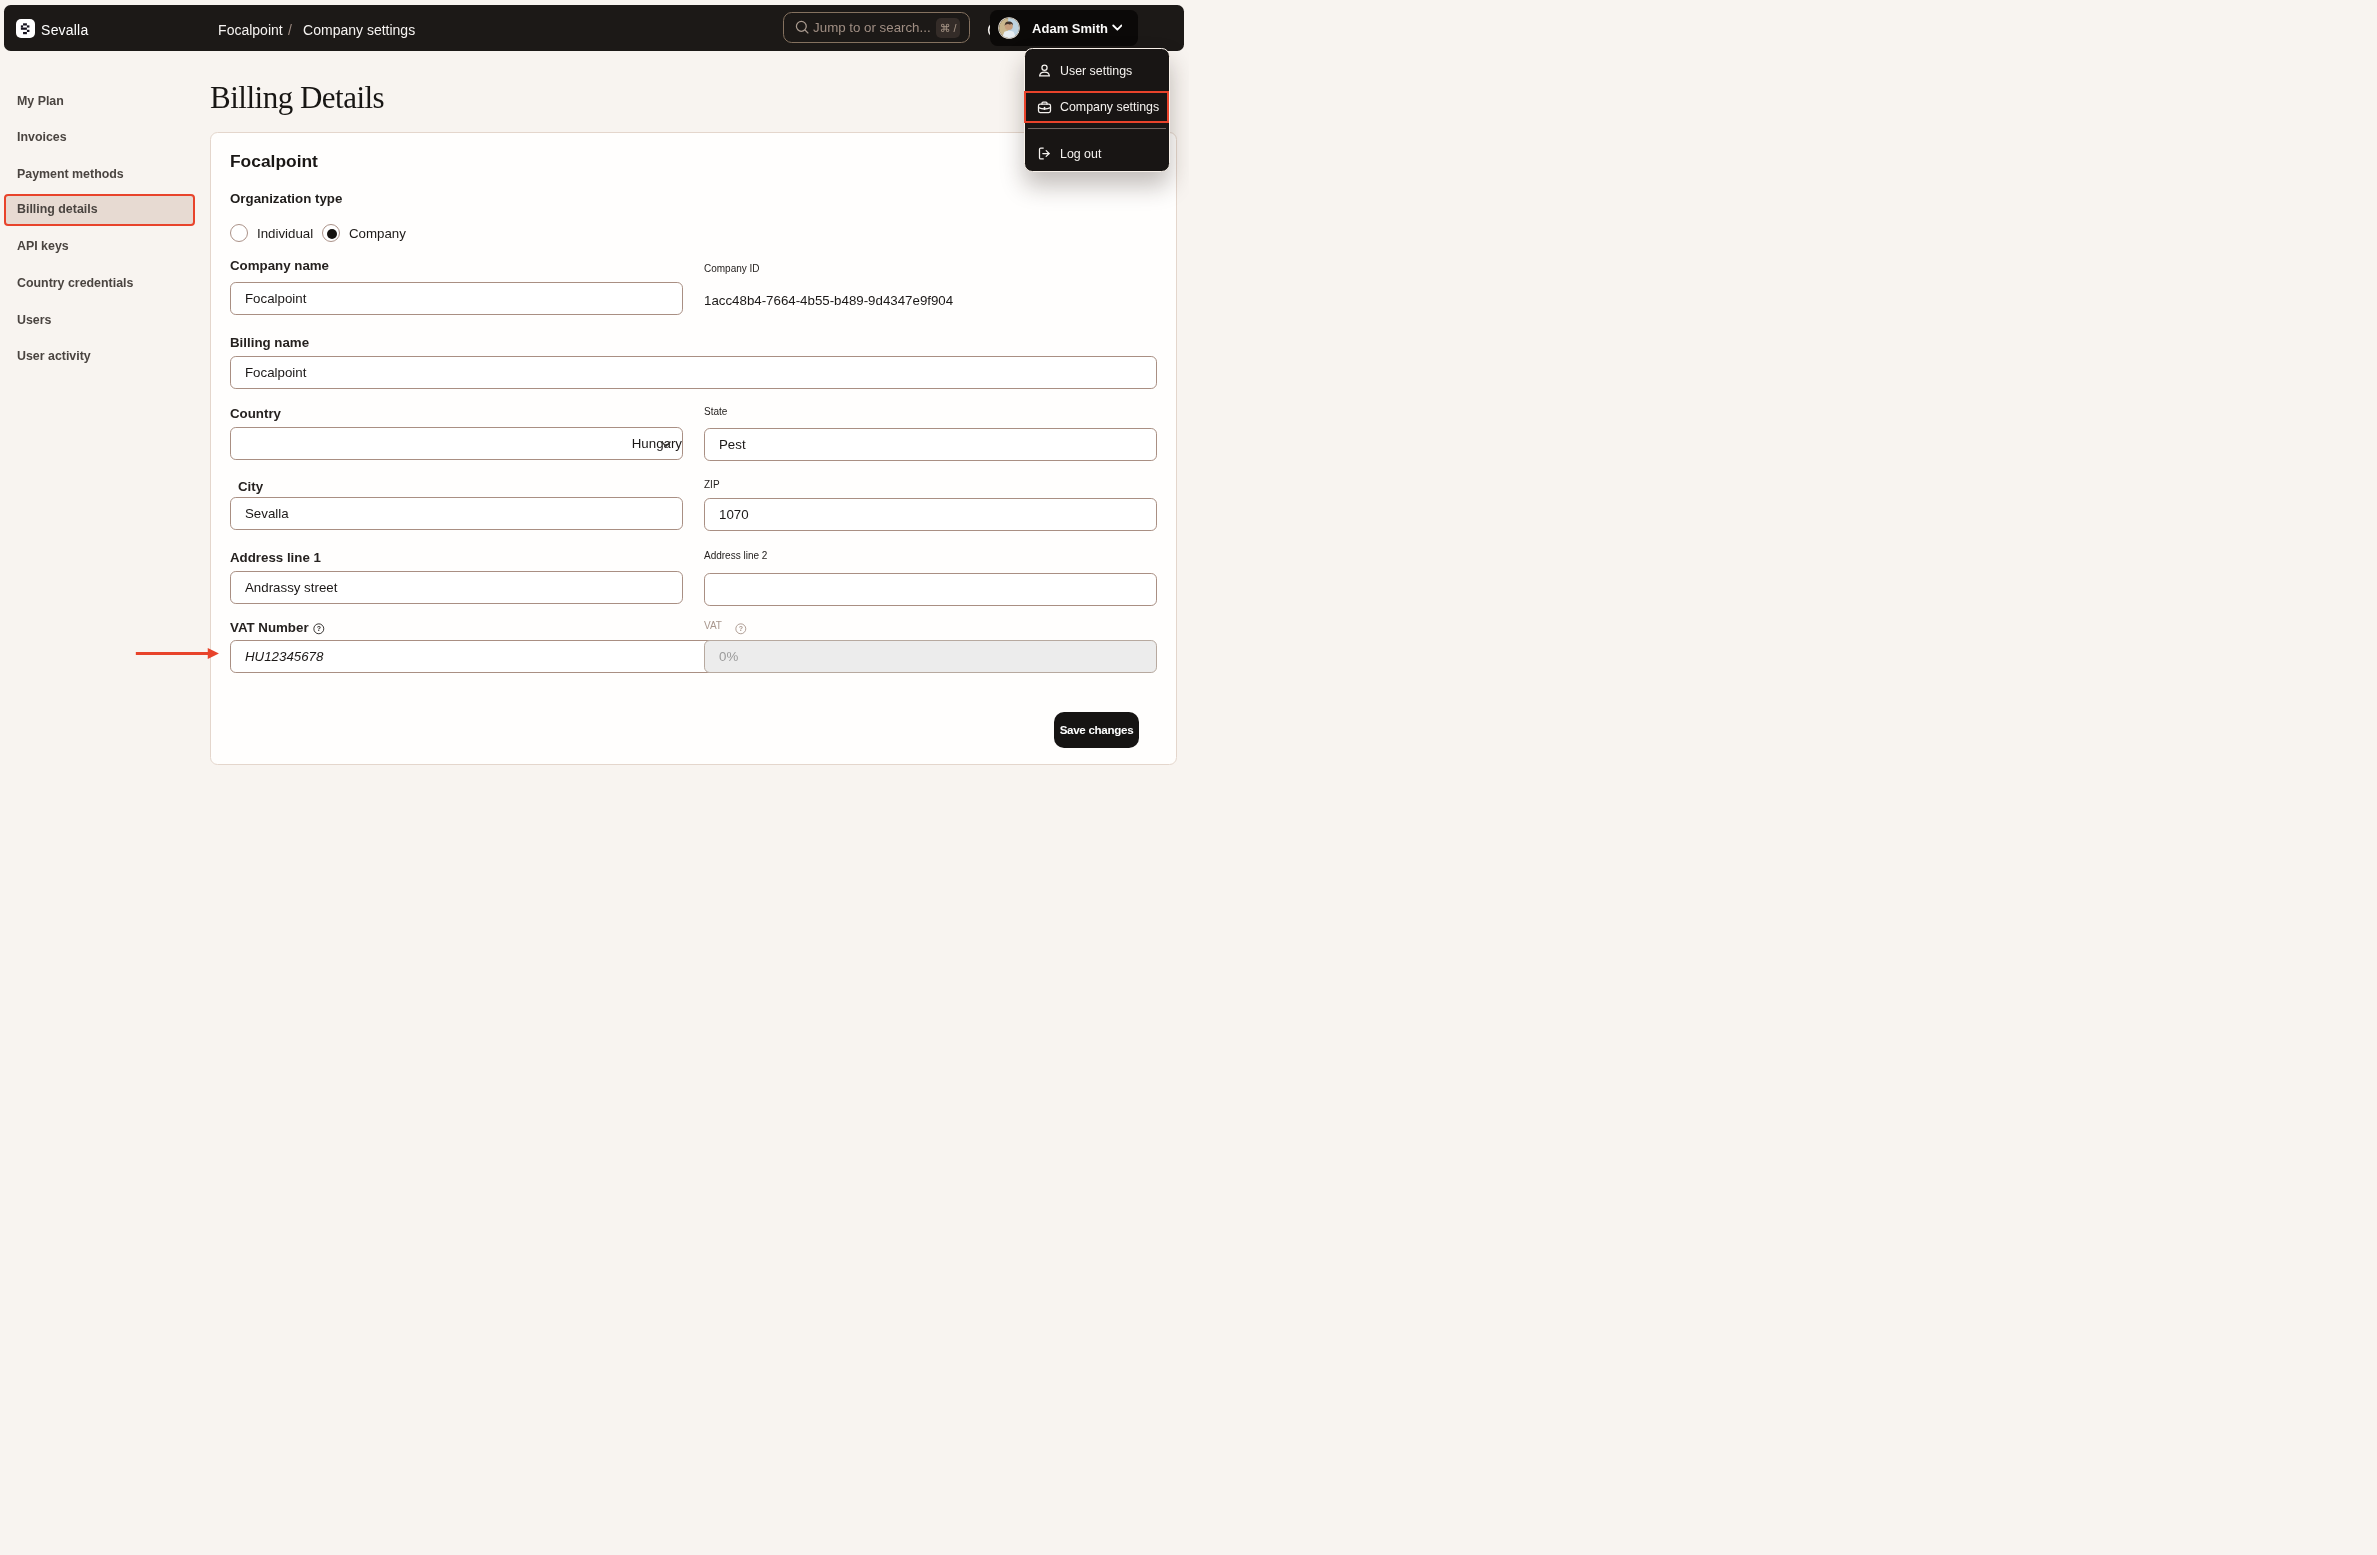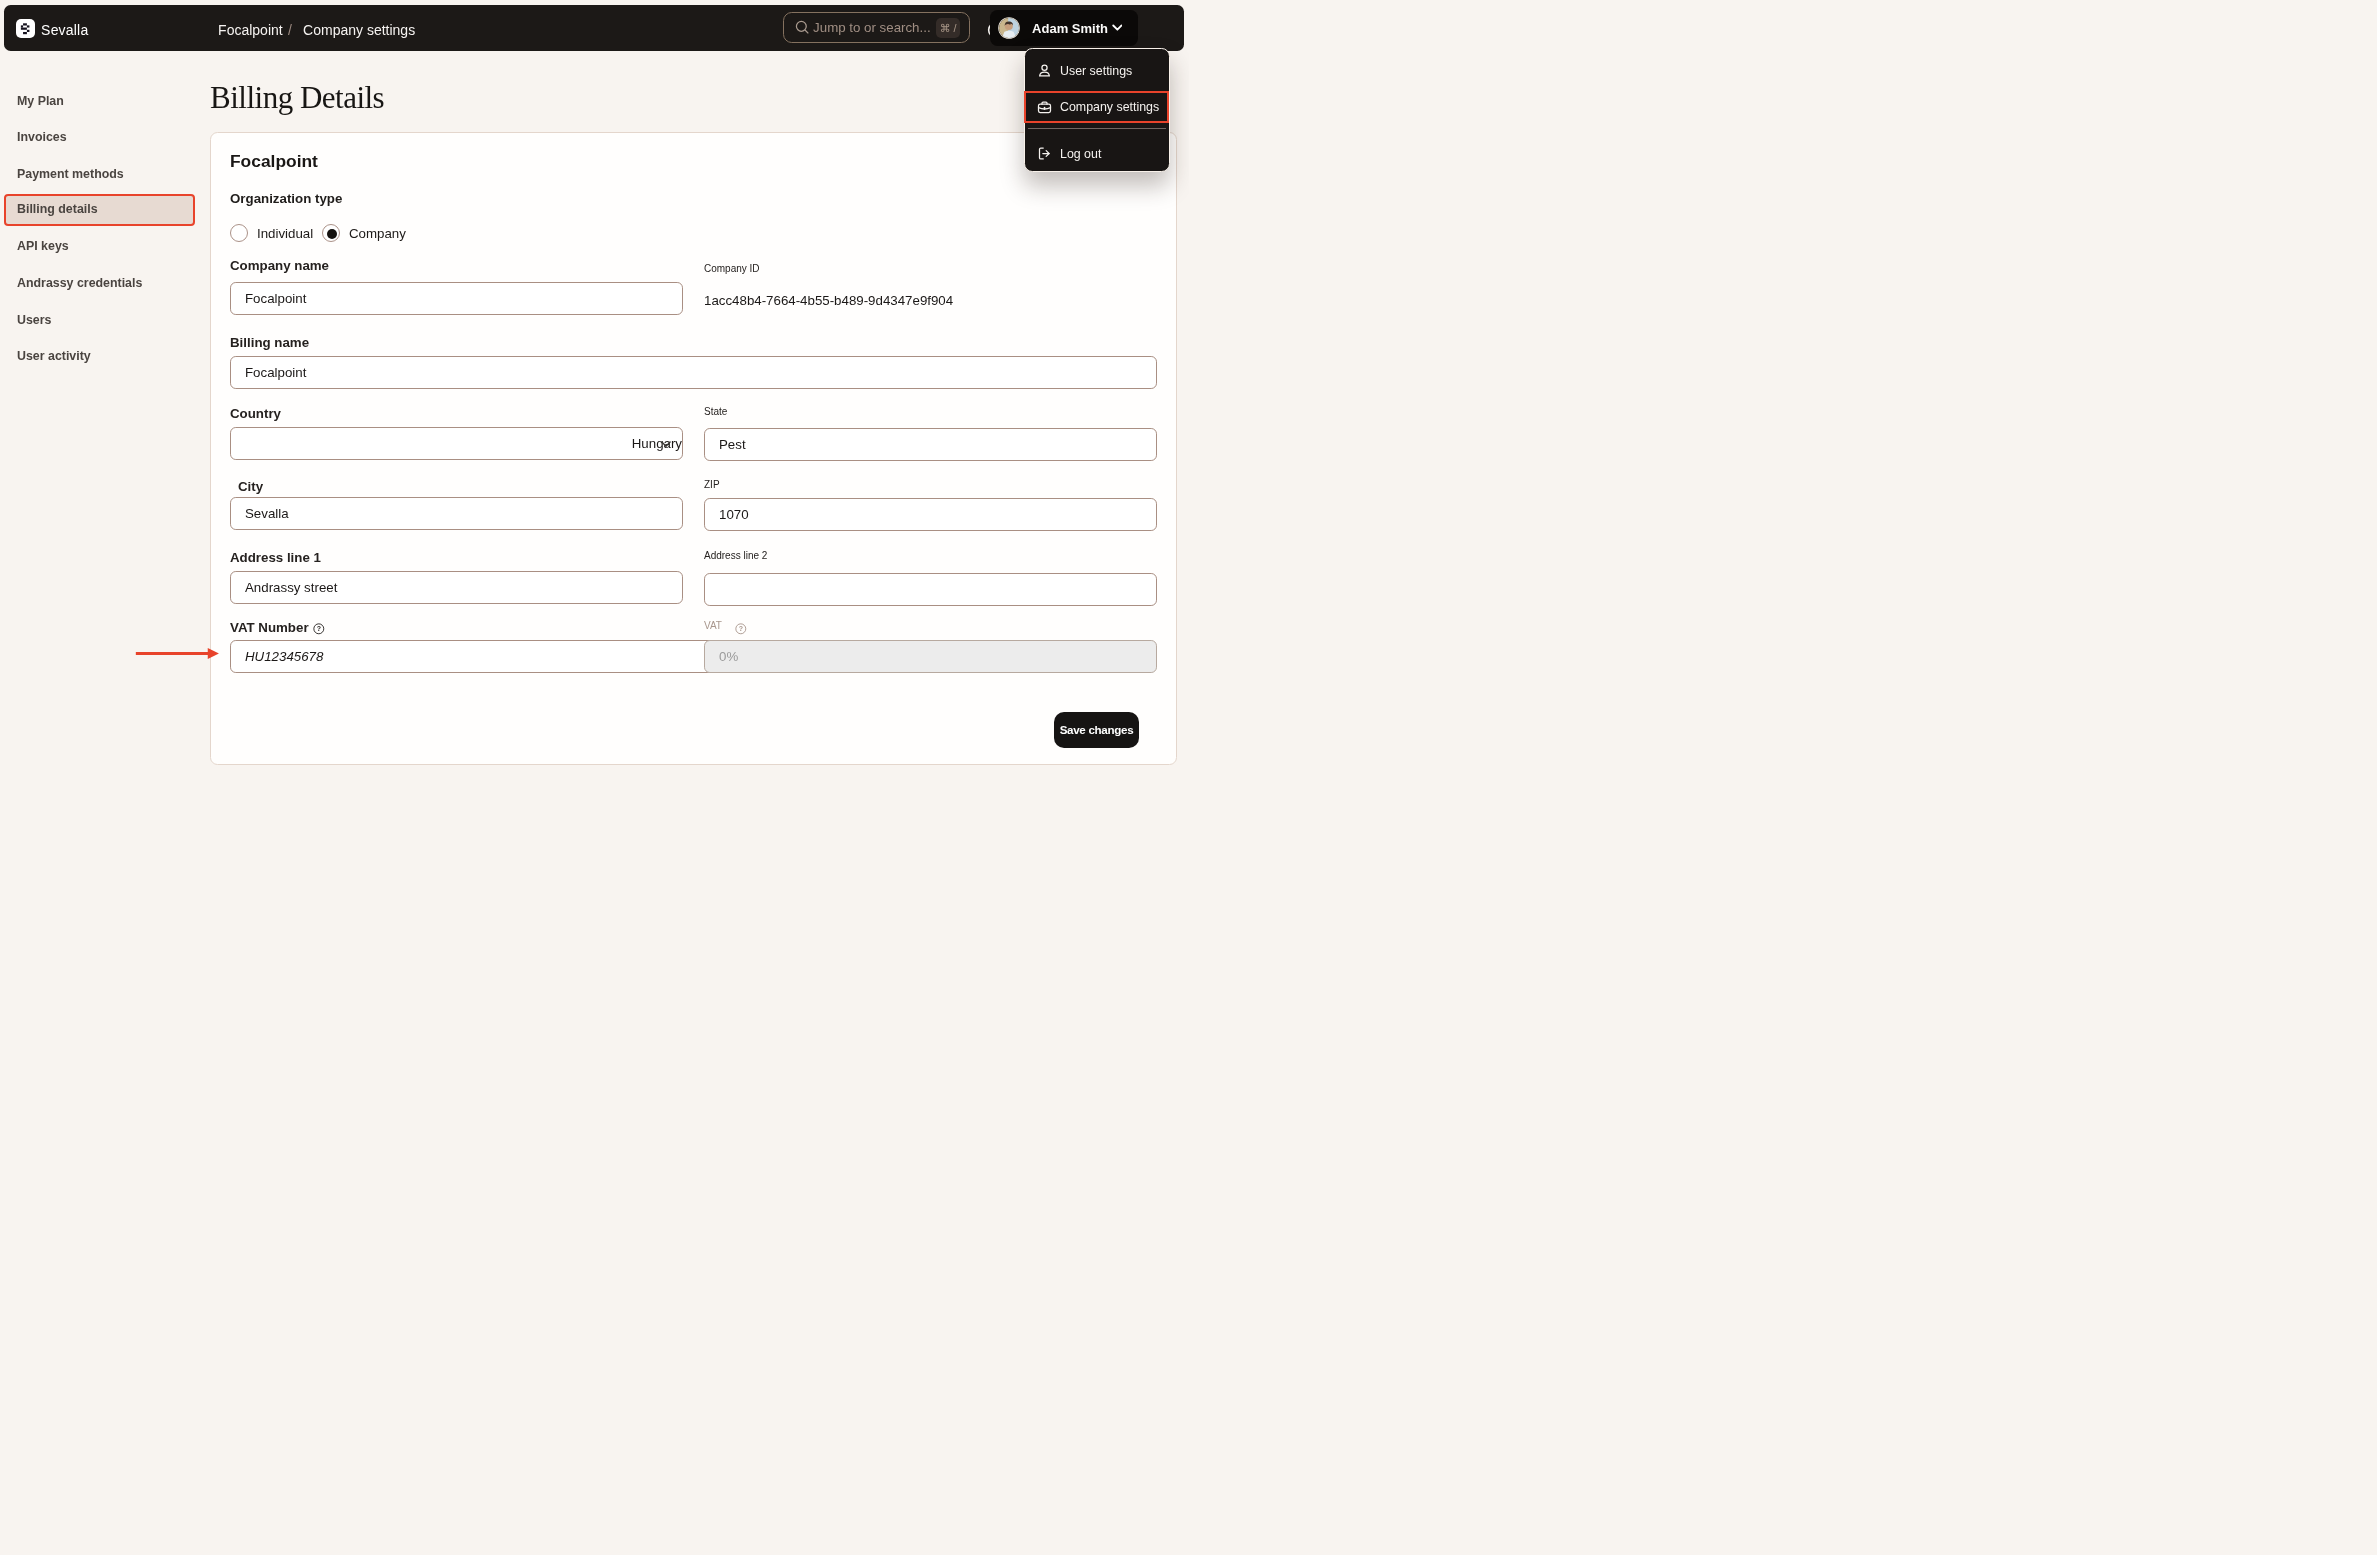--- a/index.html
+++ b/index.html
@@ -109,21 +109,21 @@
   </div>
 </div>
 
 <div class="side">
   <div class="sitem" style="top:94px">My Plan</div>
   <div class="sitem" style="top:130px">Invoices</div>
   <div class="sitem" style="top:167px">Payment methods</div>
   <div class="hl"></div>
   <div class="sitem" style="top:202px;z-index:3">Billing details</div>
   <div class="sitem" style="top:239px">API keys</div>
-  <div class="sitem" style="top:276px">Andrassy credentials</div>
+  <div class="sitem" style="top:276px">Country credentials</div>
   <div class="sitem" style="top:313px">Users</div>
   <div class="sitem" style="top:349px">User activity</div>
 </div>
 
 <h1>Billing Details</h1>
 
 <div class="card">
   <div class="ct">Focalpoint</div>
   <div class="ot">Organization type</div>
 

